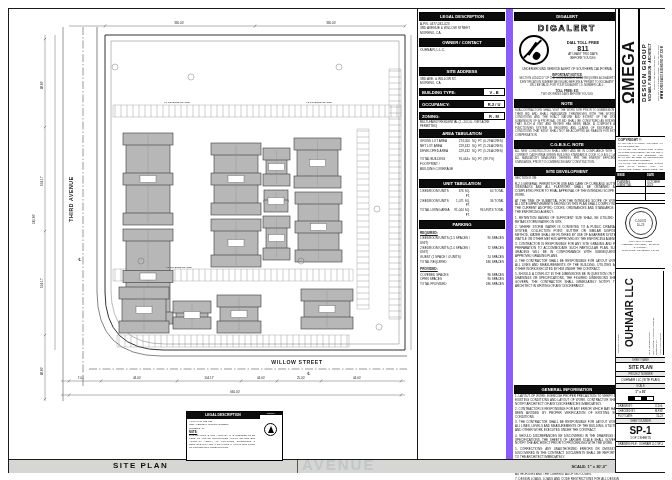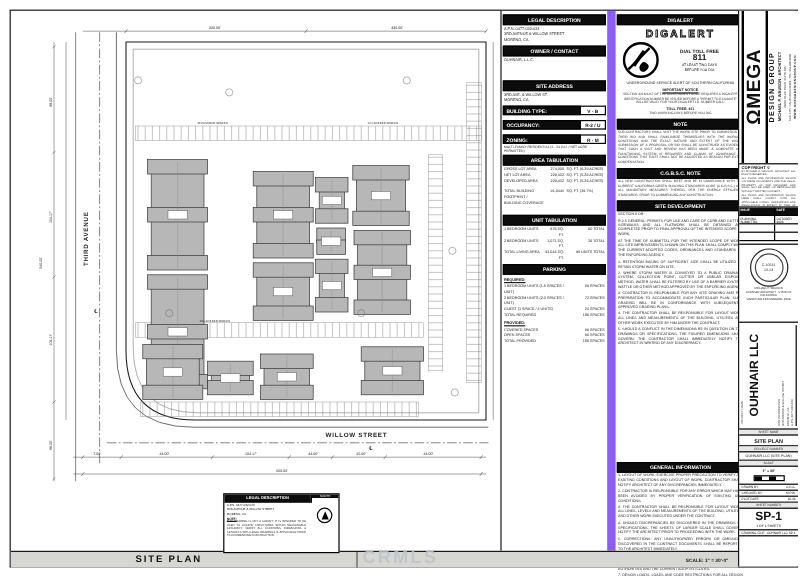--- a/index.html
+++ b/index.html
@@ -730,15 +730,15 @@
             <span>OUHNAIR LLC SP-1</span>
           </div>
       </div>
     </div>
 
     <div class="titlebar">
       <span class="tb-title">SITE PLAN</span>
       <div class="tb-div"></div>
       <span class="tb-scale">SCALE: 1" = 30'-0"</span>
     </div>
-    <div class="watermark">CRMLS</div>
+    <div class="watermark">AVENUE</div>
   </div>
 </div>
 
 </body></html>

